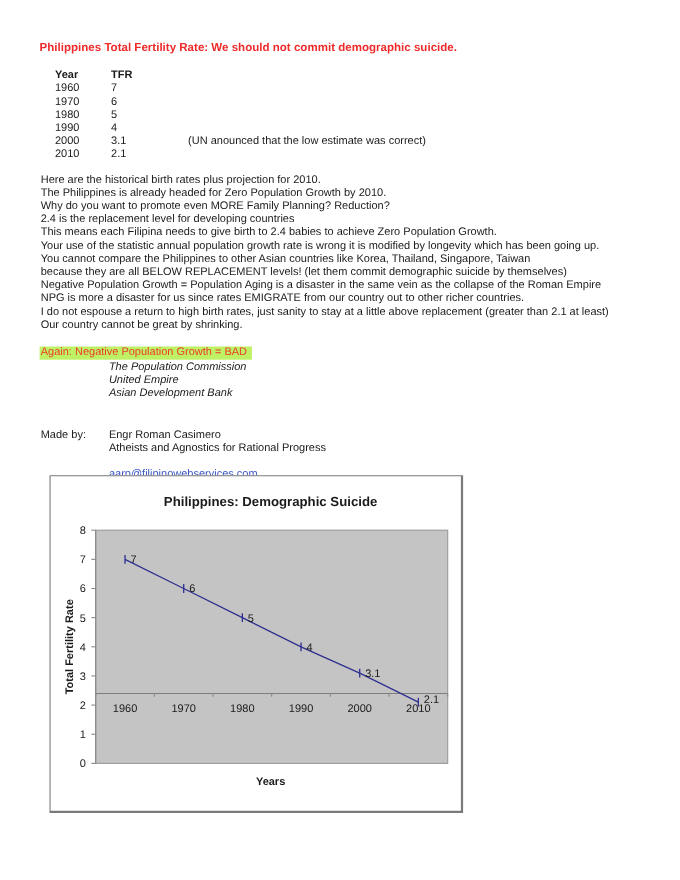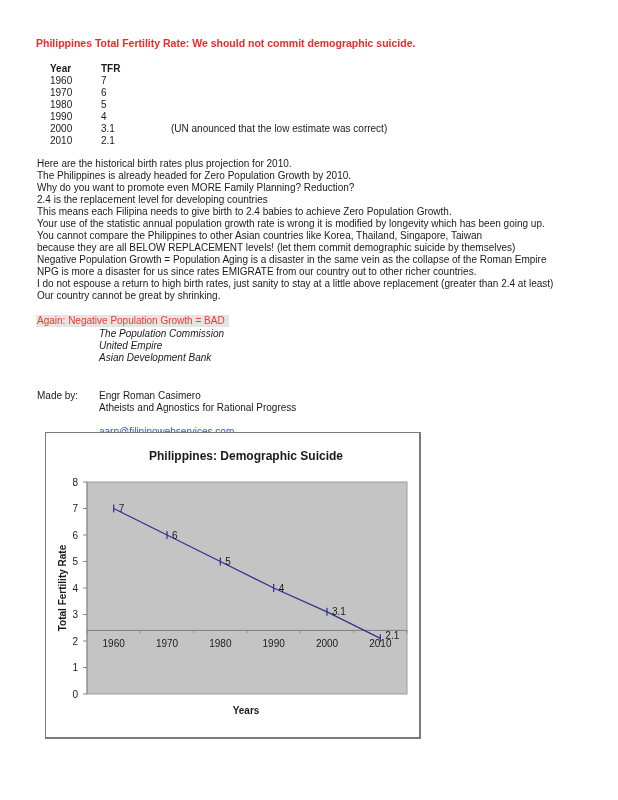--- a/index.html
+++ b/index.html
@@ -6,21 +6,21 @@
   body { width: 618px; height: 800px; position: relative; overflow: hidden;
          font-family: "Liberation Sans", sans-serif; color: #1a1a1a; }
   .heading { position: absolute; left: 36px; top: 37px; font-size: 10.5px; font-weight: bold; color: #ee2a2a; white-space: nowrap; }
   .tfr-table { position: absolute; left: 50px; top: 63px; font-size: 10px; border-collapse: collapse; }
   .tfr-table td, .tfr-table th { padding: 0; height: 12px; line-height: 12px; text-align: left; font-weight: normal; white-space: nowrap; }
   .tfr-table th { font-weight: bold; }
   .tfr-table .c-year { width: 51px; }
   .tfr-table .c-tfr { width: 56px; text-align: left; padding-right: 14px; }
   .body-text { position: absolute; left: 37px; top: 158px; font-size: 10px; line-height: 12px; white-space: nowrap; }
   .body-text div { height: 12px; }
-  .highlight { position: absolute; left: 36px; top: 315px; font-size: 10px; line-height: 12px; color: #ee3a2a; background: #e5e5e5; padding: 0 4px 0 1px; white-space: nowrap; }
+  .highlight { position: absolute; left: 36px; top: 315px; font-size: 10px; line-height: 12px; color: #ee3a2a; background: #bef264; padding: 0 4px 0 1px; white-space: nowrap; }
   .sources { position: absolute; left: 37px; top: 328px; font-size: 10px; line-height: 12px; white-space: nowrap; }
   .sources .indent { padding-left: 62px; font-style: italic; }
   .credits { position: absolute; left: 37px; top: 390px; font-size: 10px; line-height: 12px; white-space: nowrap; }
   .credits .row { display: flex; height: 12px; }
   .credits .lbl { width: 62px; }
   .credits .link { color: #3b57c4; cursor: pointer; margin-top: 12px; }
   .chart-box { position: absolute; left: 45px; top: 432px; width: 373px; height: 304px; border: 1px solid #7a7a7a; border-right-width: 2px; border-bottom-width: 2px; background: #fff; }
   svg { position: absolute; left: 0; top: 0; }
 </style>
 </head>
@@ -74,21 +74,21 @@
   <div>Here are the historical birth rates plus projection for 2010.</div>
   <div>The Philippines is already headed for Zero Population Growth by 2010.</div>
   <div>Why do you want to promote even MORE Family Planning? Reduction?</div>
   <div>2.4 is the replacement level for developing countries</div>
   <div>This means each Filipina needs to give birth to 2.4 babies to achieve Zero Population Growth.</div>
   <div>Your use of the statistic annual population growth rate is wrong it is modified by longevity which has been going up.</div>
   <div>You cannot compare the Philippines to other Asian countries like Korea, Thailand, Singapore, Taiwan</div>
   <div>because they are all BELOW REPLACEMENT levels! (let them commit demographic suicide by themselves)</div>
   <div>Negative Population Growth = Population Aging is a disaster in the same vein as the collapse of the Roman Empire</div>
   <div>NPG is more a disaster for us since rates EMIGRATE from our country out to other richer countries.</div>
-  <div>I do not espouse a return to high birth rates, just sanity to stay at a little above replacement (greater than 2.4 at least)</div>
+  <div>I do not espouse a return to high birth rates, just sanity to stay at a little above replacement (greater than 2.1 at least)</div>
   <div>Our country cannot be great by shrinking.</div>
 </div>
 
 <div class="highlight">Again: Negative Population Growth = BAD</div>
 
 <div class="sources">
   <div class="indent">The Population Commission</div>
   <div class="indent">United Empire</div>
   <div class="indent">Asian Development Bank</div>
 </div>

